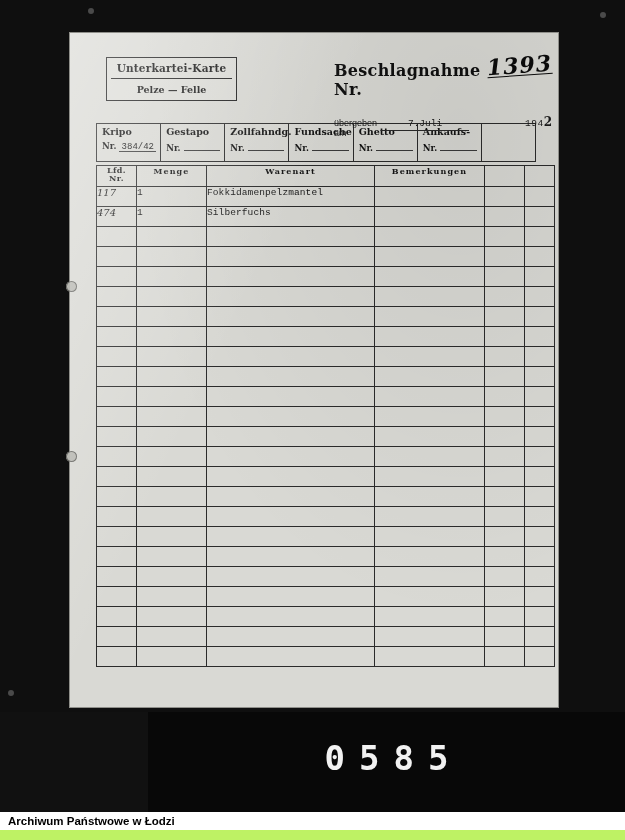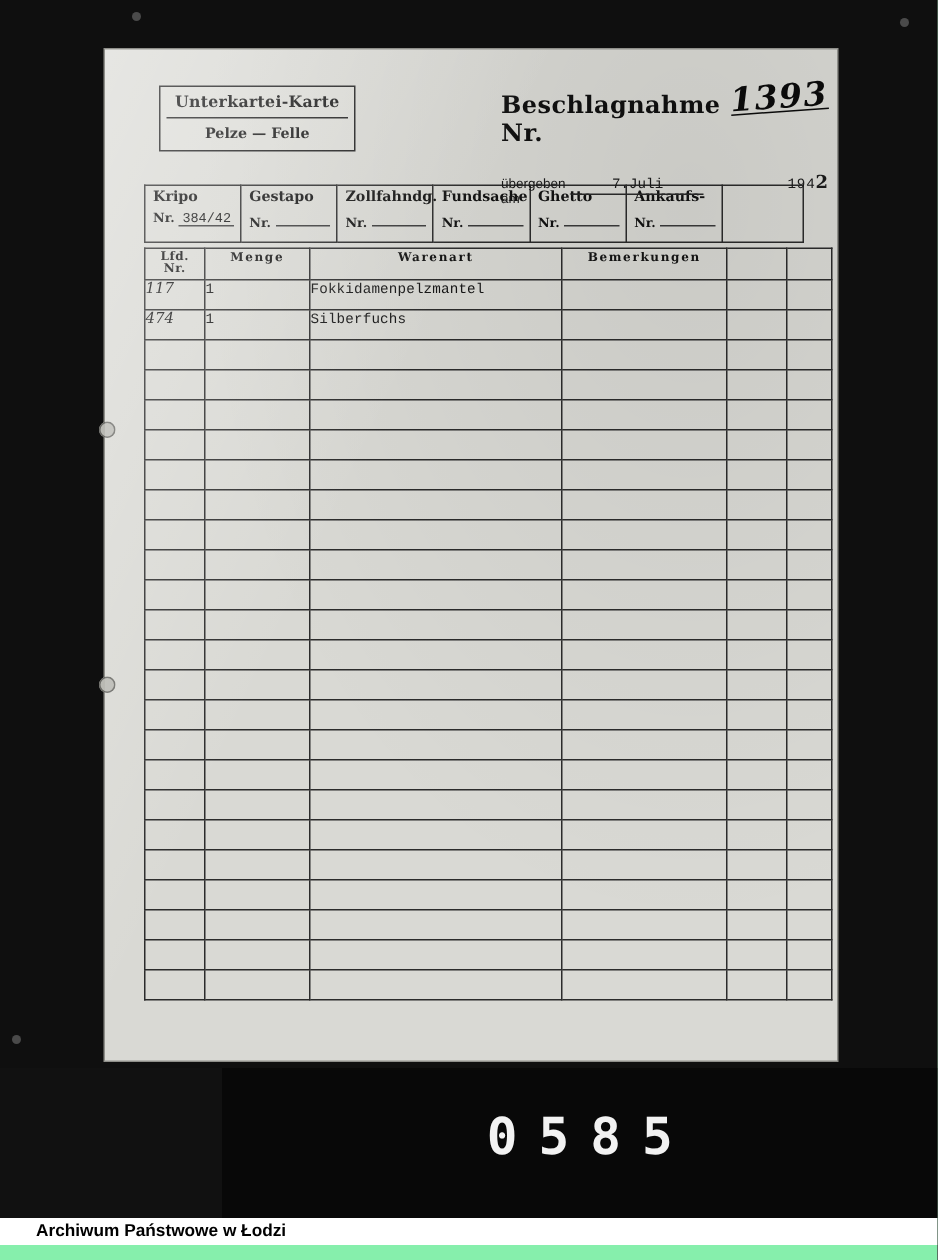--- a/index.html
+++ b/index.html
@@ -14,21 +14,21 @@
     overflow: hidden;
     position: relative;
   }
 
   
   #photo {
     position: absolute;
     left: 0; top: 0;
     width: 625px;
     height: 840px;
-    background: #86efac;
+    background: #bef264;
   }
   .film-border {
     position: absolute;
     left: 0; top: 0;
     width: 625px;
     height: 812px;
     background: #0f0f0f;
   }
   .film-notch {
     position: absolute;
@@ -289,21 +289,21 @@
     position: absolute;
     left: 0;
     top: 812px;
     width: 625px;
     height: 18px;
     background: #ffffff;
     color: #000;
     font-size: 11.5px;
     display: flex;
     align-items: center;
-    padding-left: 24px;
+    padding-left: 8px;
     box-sizing: border-box;
     font-weight: bold;
   }
 </style>
 </head>
 <body>
 
 <div id="photo">
   <div class="film-border">
     <div class="film-notch" style="left:88px; top:8px;"></div>

